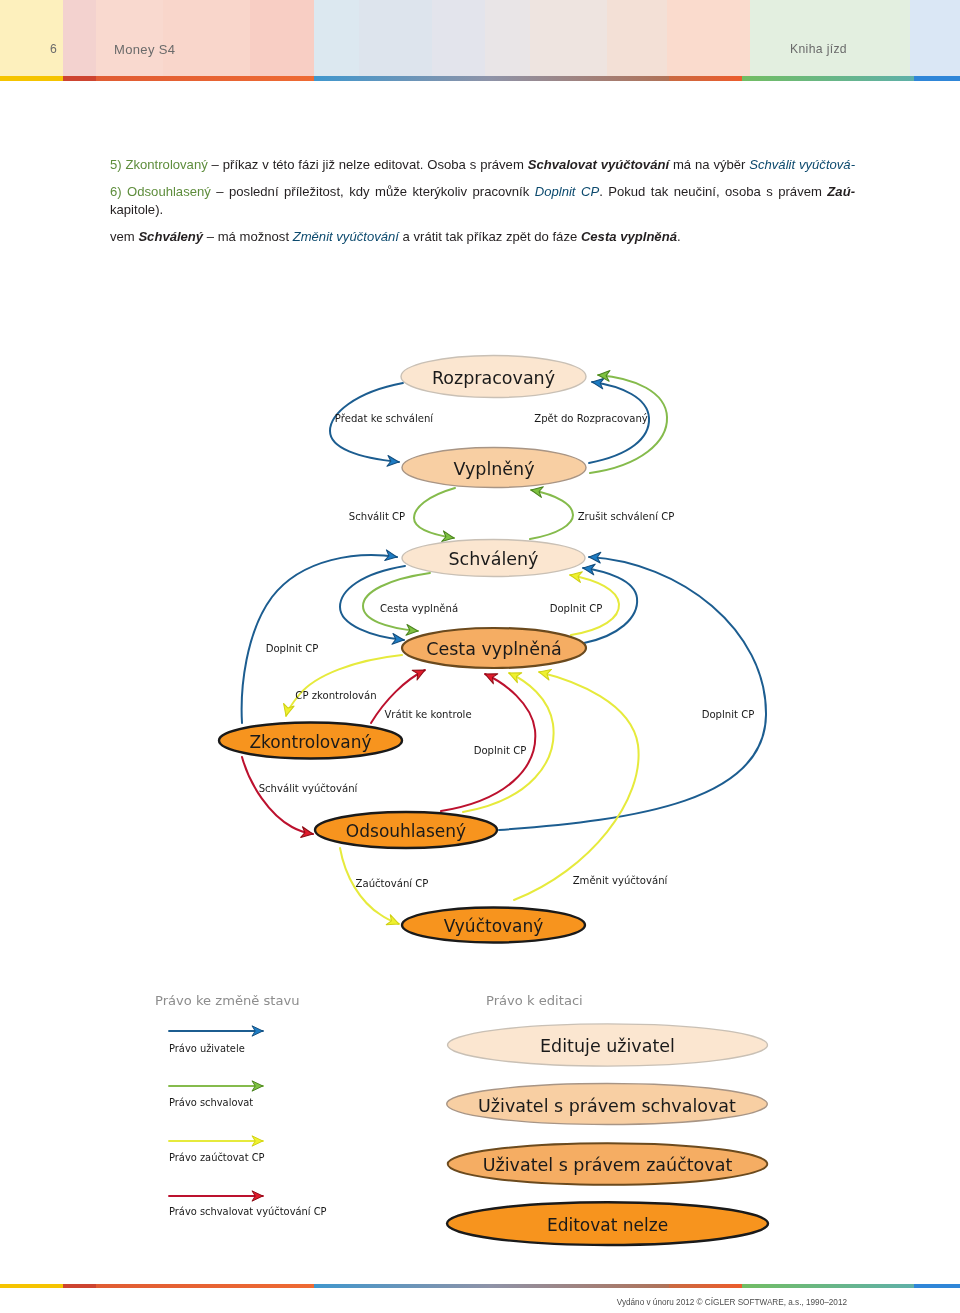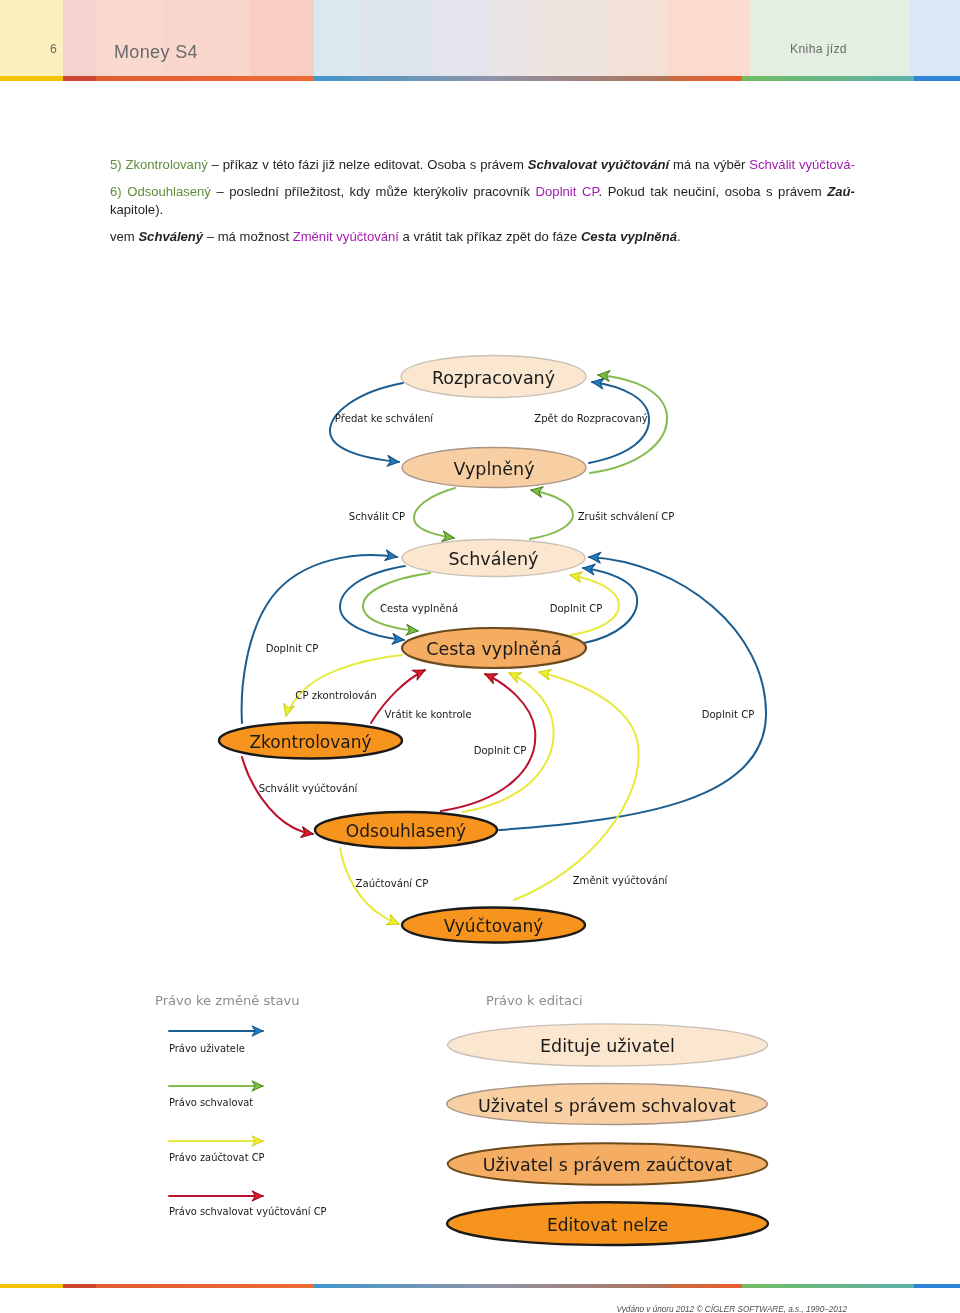--- a/index.html
+++ b/index.html
@@ -4,36 +4,36 @@
 <style>
   html,body{margin:0;padding:0;}
   body{width:960px;height:1313px;background:#fff;font-family:"Liberation Sans",sans-serif;overflow:hidden;}
   .page{position:relative;width:960px;height:1313px;background:#fff;}
 
   
   .hdr{position:absolute;left:0;top:0;width:960px;height:81px;overflow:hidden;}
   .hdr .band{position:absolute;top:0;height:76px;}
   .hdr .rule{position:absolute;height:5px;top:76px;}
   .hdr-num{position:absolute;left:50px;top:42px;font-size:12.2px;color:#6b6b6b;}
-  .hdr-prod{position:absolute;left:114px;top:42px;font-size:18px;color:#6b6b6b;letter-spacing:.35px;}
+  .hdr-prod{position:absolute;left:114px;top:42px;font-size:13px;color:#6b6b6b;letter-spacing:.35px;}
   .hdr-chap{position:absolute;right:113px;top:42px;font-size:12.2px;color:#6b6b6b;letter-spacing:.35px;}
 
   
   .ftr{position:absolute;left:0;top:1284px;width:960px;height:29px;overflow:hidden;}
   .ftr .rule{position:absolute;height:4px;top:0px;}
-  .ftr-txt{position:absolute;right:113px;top:21px;font-size:8.2px;font-style:italic;color:#4d4d4d;white-space:nowrap;}
+  .ftr-txt{position:absolute;right:113px;top:14px;font-size:8.2px;color:#4d4d4d;white-space:nowrap;}
 
   
   .content{position:absolute;left:110px;top:156px;width:745px;}
   .para{margin:0 0 10.3px 0;font-size:13.1px;color:#231f20;
          font-family:"Liberation Sans",sans-serif;}
   .ln{width:745px;height:17.2px;line-height:17.2px;text-align:justify;text-align-last:justify;}
   .ln.last{text-align-last:left;}
   .g{color:#5e8d3c;}
-  .gi{color:#a21caf;}
+  .gi{color:#0c4a6e;font-style:italic;}
   .i{font-style:italic;font-weight:bold;}
 
   
   .diagram{position:absolute;left:0;top:0;width:960px;height:1313px;}
   .diagram text{font-family:"DejaVu Sans",sans-serif;}
   .nodelabel{fill:#1a1a1a;text-anchor:middle;dominant-baseline:central;}
   .edgelabel{fill:#1a1a1a;text-anchor:middle;font-size:10.1px;}
   .legendtitle{fill:#8d8d8d;font-size:13.1px;}
   .legendlabel{fill:#1a1a1a;font-size:9.9px;}
   .flow{fill:none;stroke-linecap:round;}

